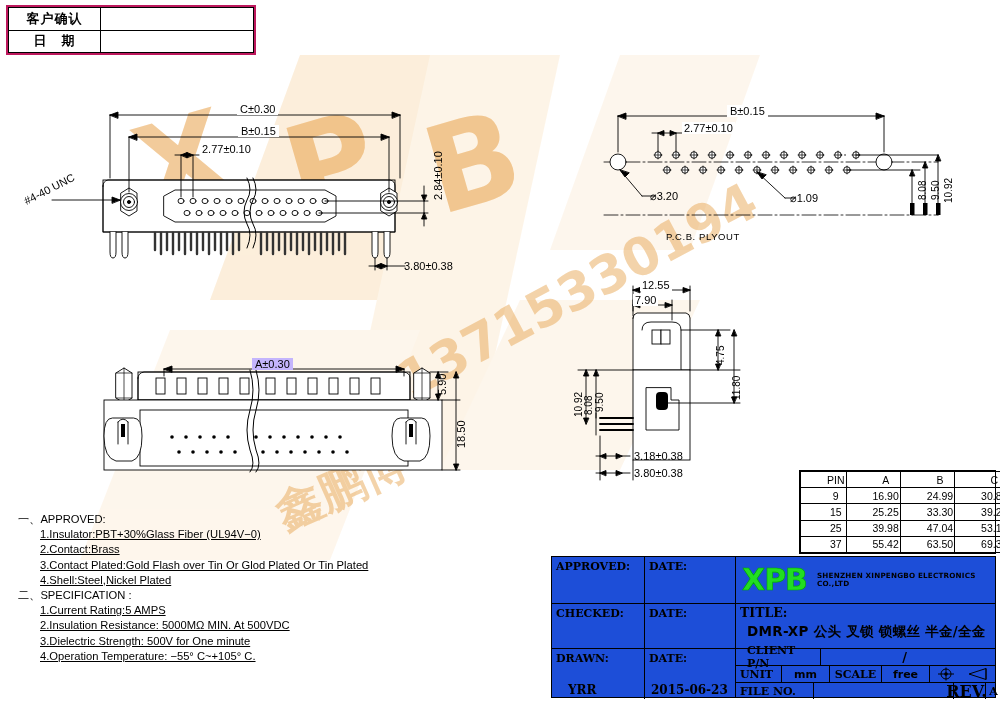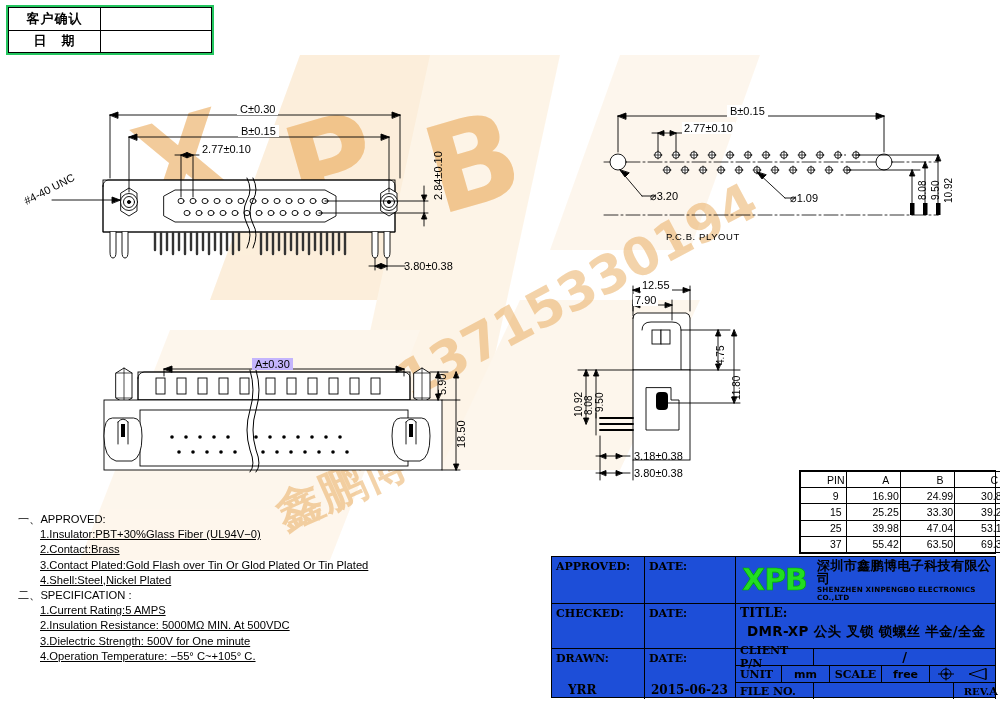--- a/index.html
+++ b/index.html
@@ -20,22 +20,22 @@
   }
   svg.layer {
     position: absolute; left: 0; top: 0;
     width: 1000px; height: 701px;
     pointer-events: none;
   }
 
   
   .approval {
     position: absolute; left: 6px; top: 5px;
-    width: 208px; height: 50px;
-    border: 2px solid #22c55e;
+    width: 250px; height: 50px;
+    border: 2px solid #be185d;
     border-collapse: collapse;
   }
   .approval table { width: 100%; height: 100%; border-collapse: collapse; }
   .approval td {
     border: 1px solid #000;
     font-size: 13px; font-weight: bold;
     font-family: "DejaVu Sans", sans-serif;
     text-align: center; vertical-align: middle;
     padding: 0;
   }
@@ -748,32 +748,31 @@
           <span class="tbk">DATE:</span>
           <span class="tbv" style="left:6px;">2015-06-23</span>
         </div>
       </div>
     </div>
 
     <div class="tb-right">
       <div class="logorow">
         <span class="xpb">XPB</span>
         <span class="cname">
-          <span class="cn-cn" style="display:block;">深圳市鑫鹏博电子科技有限公司</span>
           <span class="cn-en" style="display:block;">SHENZHEN XINPENGBO ELECTRONICS CO.,LTD</span>
         </span>
       </div>
 
       <div class="titlerow">
         <span class="t-lab">TITLE:</span>
         <span class="t-val">DMR-XP 公头 叉锁 锁螺丝 半金/全金</span>
       </div>
 
       <div class="cpnrow">
-        <div class="cell lft" style="left:0; width:78px;">CLIENT P/N</div>
+        <div class="cell lft" style="left:7px; width:78px;">CLIENT P/N</div>
         <div class="cell nb" style="left:78px; right:0; font-size:13px;">/</div>
       </div>
 
       <div class="unitrow">
         <div class="cell lft" style="left:0; width:46px;">UNIT</div>
         <div class="cell" style="left:46px; width:48px; font-family:'DejaVu Sans',sans-serif;">mm</div>
         <div class="cell" style="left:94px; width:52px;">SCALE</div>
         <div class="cell" style="left:146px; width:48px; font-family:'DejaVu Sans',sans-serif;">free</div>
         <div class="cell nb proj" style="left:194px; right:0;">
           <svg width="20" height="14" viewBox="0 0 20 14">
@@ -785,19 +784,19 @@
           <svg width="24" height="14" viewBox="0 0 24 14">
             <path d="M3 7 L20 1.5 L20 12.5 Z" fill="none" stroke="#000" stroke-width="1"></path>
             <line x1="20" y1="1.5" x2="20" y2="12.5" stroke="#000" stroke-width="1"></line>
           </svg>
         </div>
       </div>
 
       <div class="filerow">
         <div class="cell lft" style="left:0; width:78px;">FILE NO.</div>
         <div class="cell" style="left:78px; width:140px;"></div>
-        <div class="cell" style="left:222px; width:38px; font-size:10px;">REV.</div>
+        <div class="cell" style="left:212px; width:38px; font-size:16px;">REV.</div>
         <div class="cell nb" style="left:256px; right:0;">A</div>
       </div>
     </div>
   </div>
 
 </div>
 
 </body></html>

